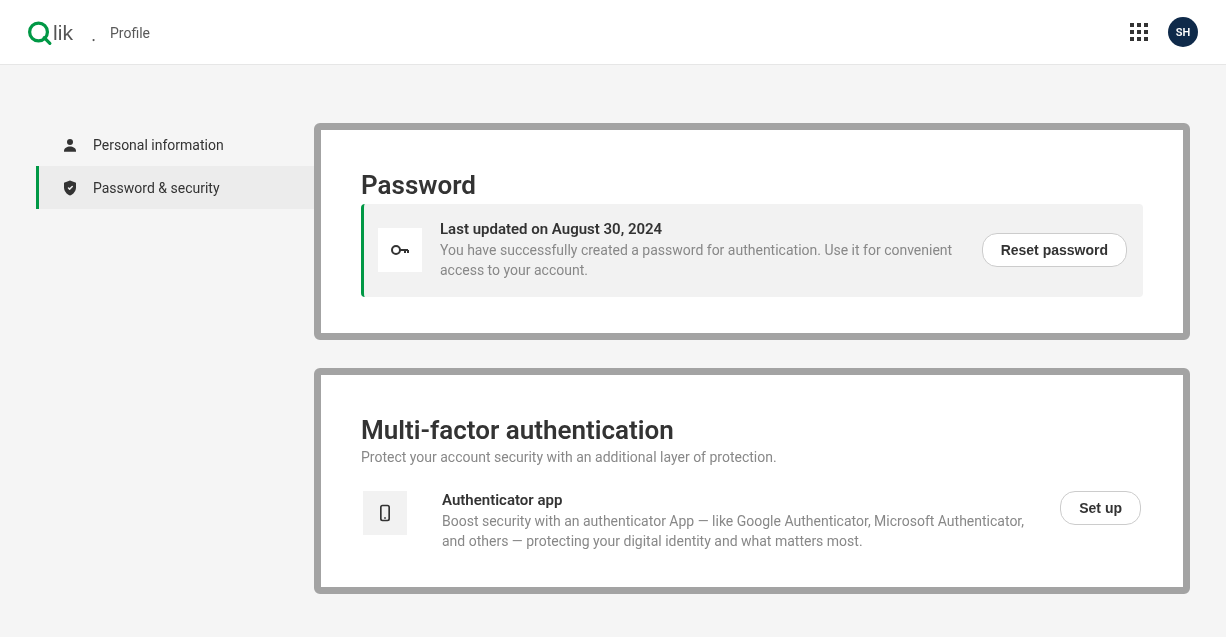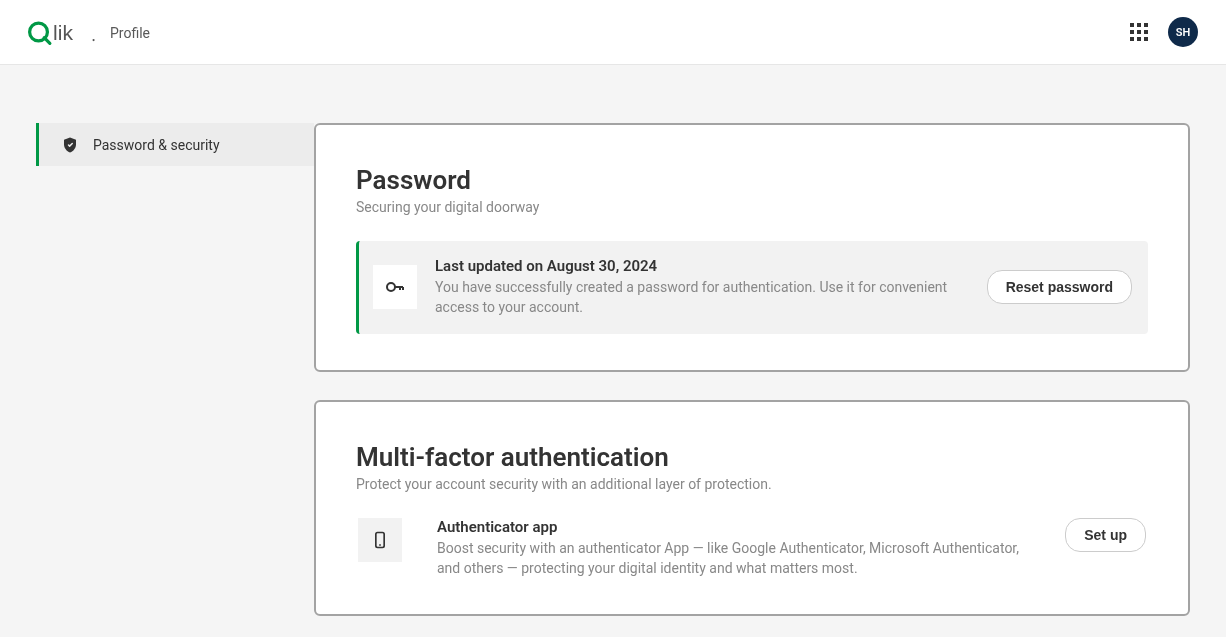--- a/index.html
+++ b/index.html
@@ -89,21 +89,21 @@
       background: #ececec;
       border-left: 3px solid #009845;
     }
     .side-icon { width:18px; height:18px; display:flex; align-items:center; justify-content:center; }
     .main {
       flex: 1;
       padding-right: 36px;
     }
     .card {
       background: #fff;
-      border: 2px solid #a3a3a3;
+      border: 7px solid #a3a3a3;
       border-radius: 6px;
       padding: 40px 40px 36px;
       margin-bottom: 28px;
     }
     .card-title {
       font-size: 26px;
       font-weight: 600;
       color: #333;
       margin-bottom: 4px;
     }
@@ -191,36 +191,44 @@
         <span></span>
         <span></span>
     </div>
     <div class="avatar">SH</div>
   </div>
 </div>
 
 <div class="content-wrap">
 
   <div class="sidebar">
+    <div class="side-item">
+      <span class="side-icon">
+        <svg width="18" height="18" viewBox="0 0 24 24" fill="#333">
+          <circle cx="12" cy="8" r="4"></circle>
+          <path d="M4 20c0-4 4-6 8-6s8 2 8 6v1H4v-1z"></path>
+        </svg>
+      </span>
+      <span>Personal information</span>
+    </div>
     <div class="side-item active">
       <span class="side-icon">
         <svg width="18" height="18" viewBox="0 0 24 24" fill="#333">
           <path d="M12 2l8 3v6c0 5-3.5 9.5-8 11-4.5-1.5-8-6-8-11V5l8-3z"></path>
           <path d="M10 12l1.5 1.5L15 10" stroke="#ececec" stroke-width="2" fill="none" stroke-linecap="round" stroke-linejoin="round"></path>
         </svg>
       </span>
       <span>Password &amp; security</span>
     </div>
   </div>
 
   <div class="main">
 
     <div class="card">
       <h2 class="card-title">Password</h2>
-      <p class="card-sub">Securing your digital doorway</p>
 
       <div class="info-row highlight">
         <div class="info-icon-box">
           <svg width="24" height="24" viewBox="0 0 24 24" fill="#333">
             <circle cx="8" cy="12" r="4" fill="none" stroke="#333" stroke-width="2"></circle>
             <line x1="12" y1="12" x2="20" y2="12" stroke="#333" stroke-width="2"></line>
             <line x1="17" y1="12" x2="17" y2="15" stroke="#333" stroke-width="2"></line>
             <line x1="20" y1="12" x2="20" y2="15" stroke="#333" stroke-width="2"></line>
           </svg>
         </div>

